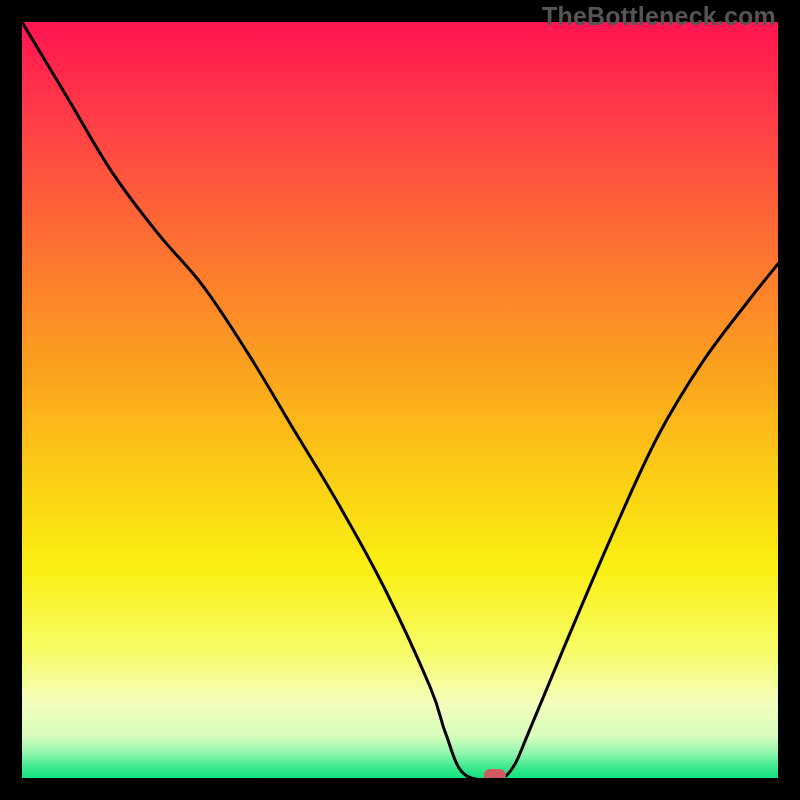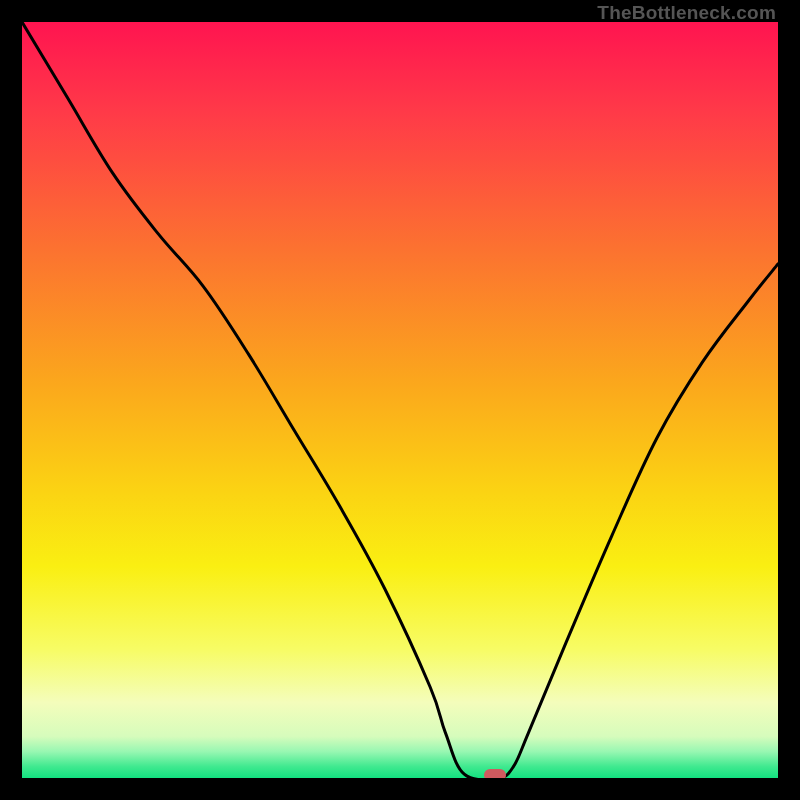--- a/index.html
+++ b/index.html
@@ -30,21 +30,21 @@
     left: 0;
     top: 0;
     width: 100%;
     height: 100%;
   }
   .watermark {
     position: absolute;
     top: 2px;
     right: 24px;
     font-family: Arial, Helvetica, sans-serif;
-    font-size: 19px;
+    font-size: 25px;
     font-weight: bold;
     color: #555;
     letter-spacing: 0.2px;
   }
   .marker {
     position: absolute;
     width: 22px;
     height: 12px;
     border-radius: 6px;
     transform: translate(-50%, -50%);

